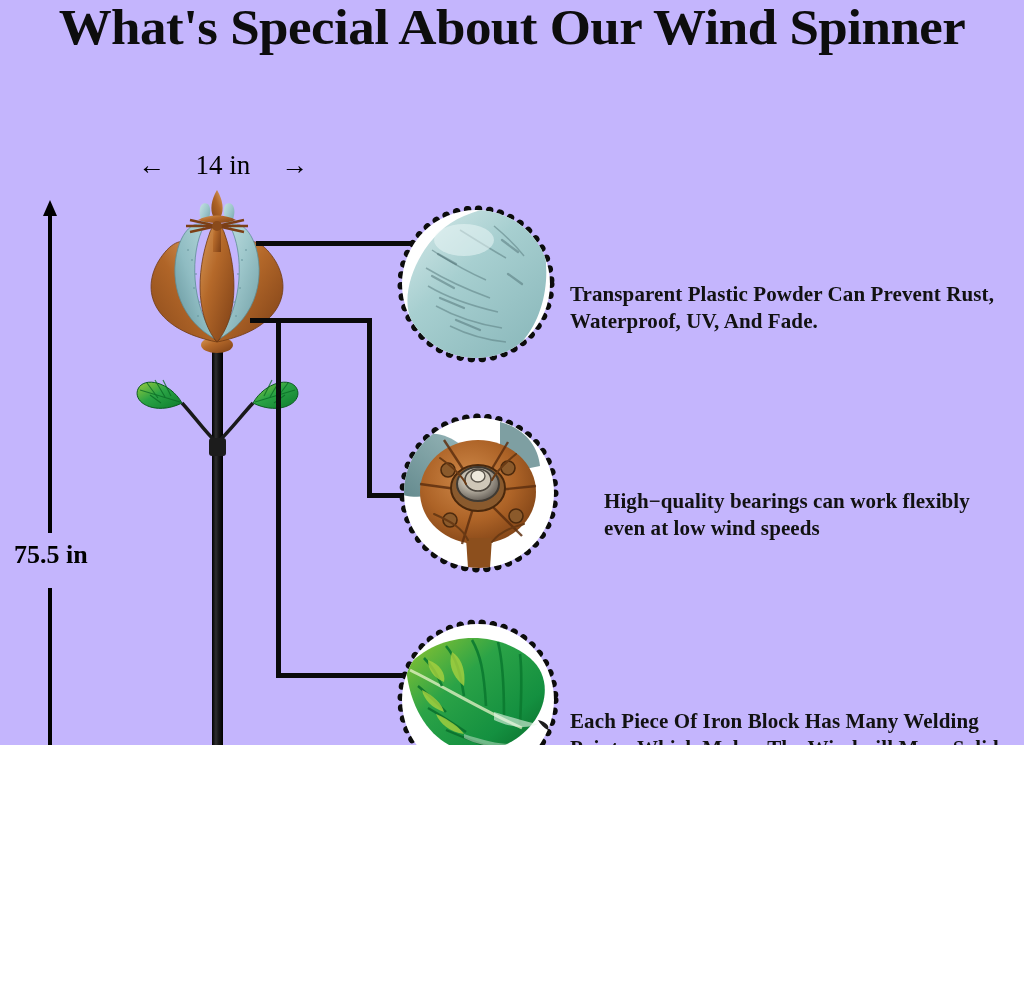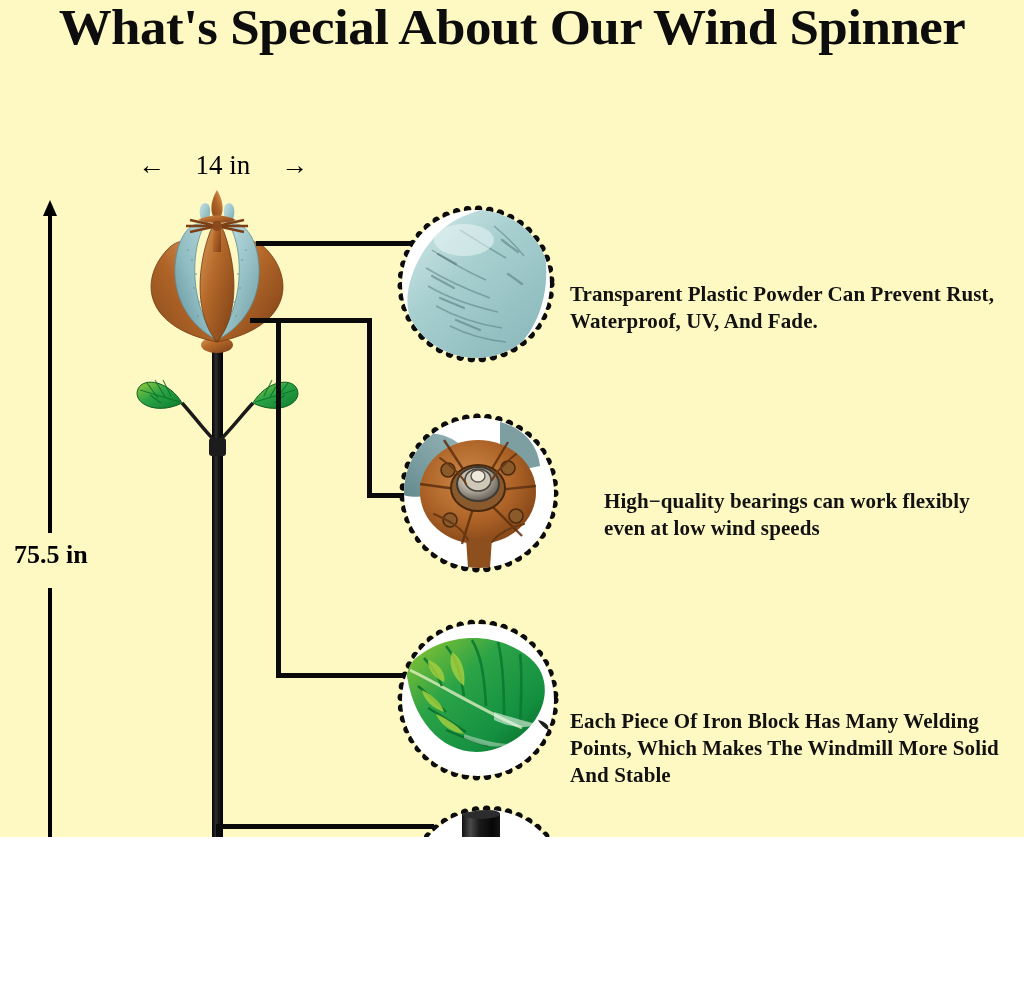--- a/index.html
+++ b/index.html
@@ -6,22 +6,22 @@
     margin: 0;
     padding: 0;
     background: #ffffff;
   }
   body {
     font-family: "Liberation Serif", serif;
   }
   #page {
     position: relative;
     width: 1024px;
-    height: 837px;
-    background: #fef9c3;
+    height: 745px;
+    background: #c4b5fd;
     overflow: hidden;
   }
 
   
   #title {
     position: absolute;
     left: 0;
     top: -2px;
     width: 1024px;
     text-align: center;

